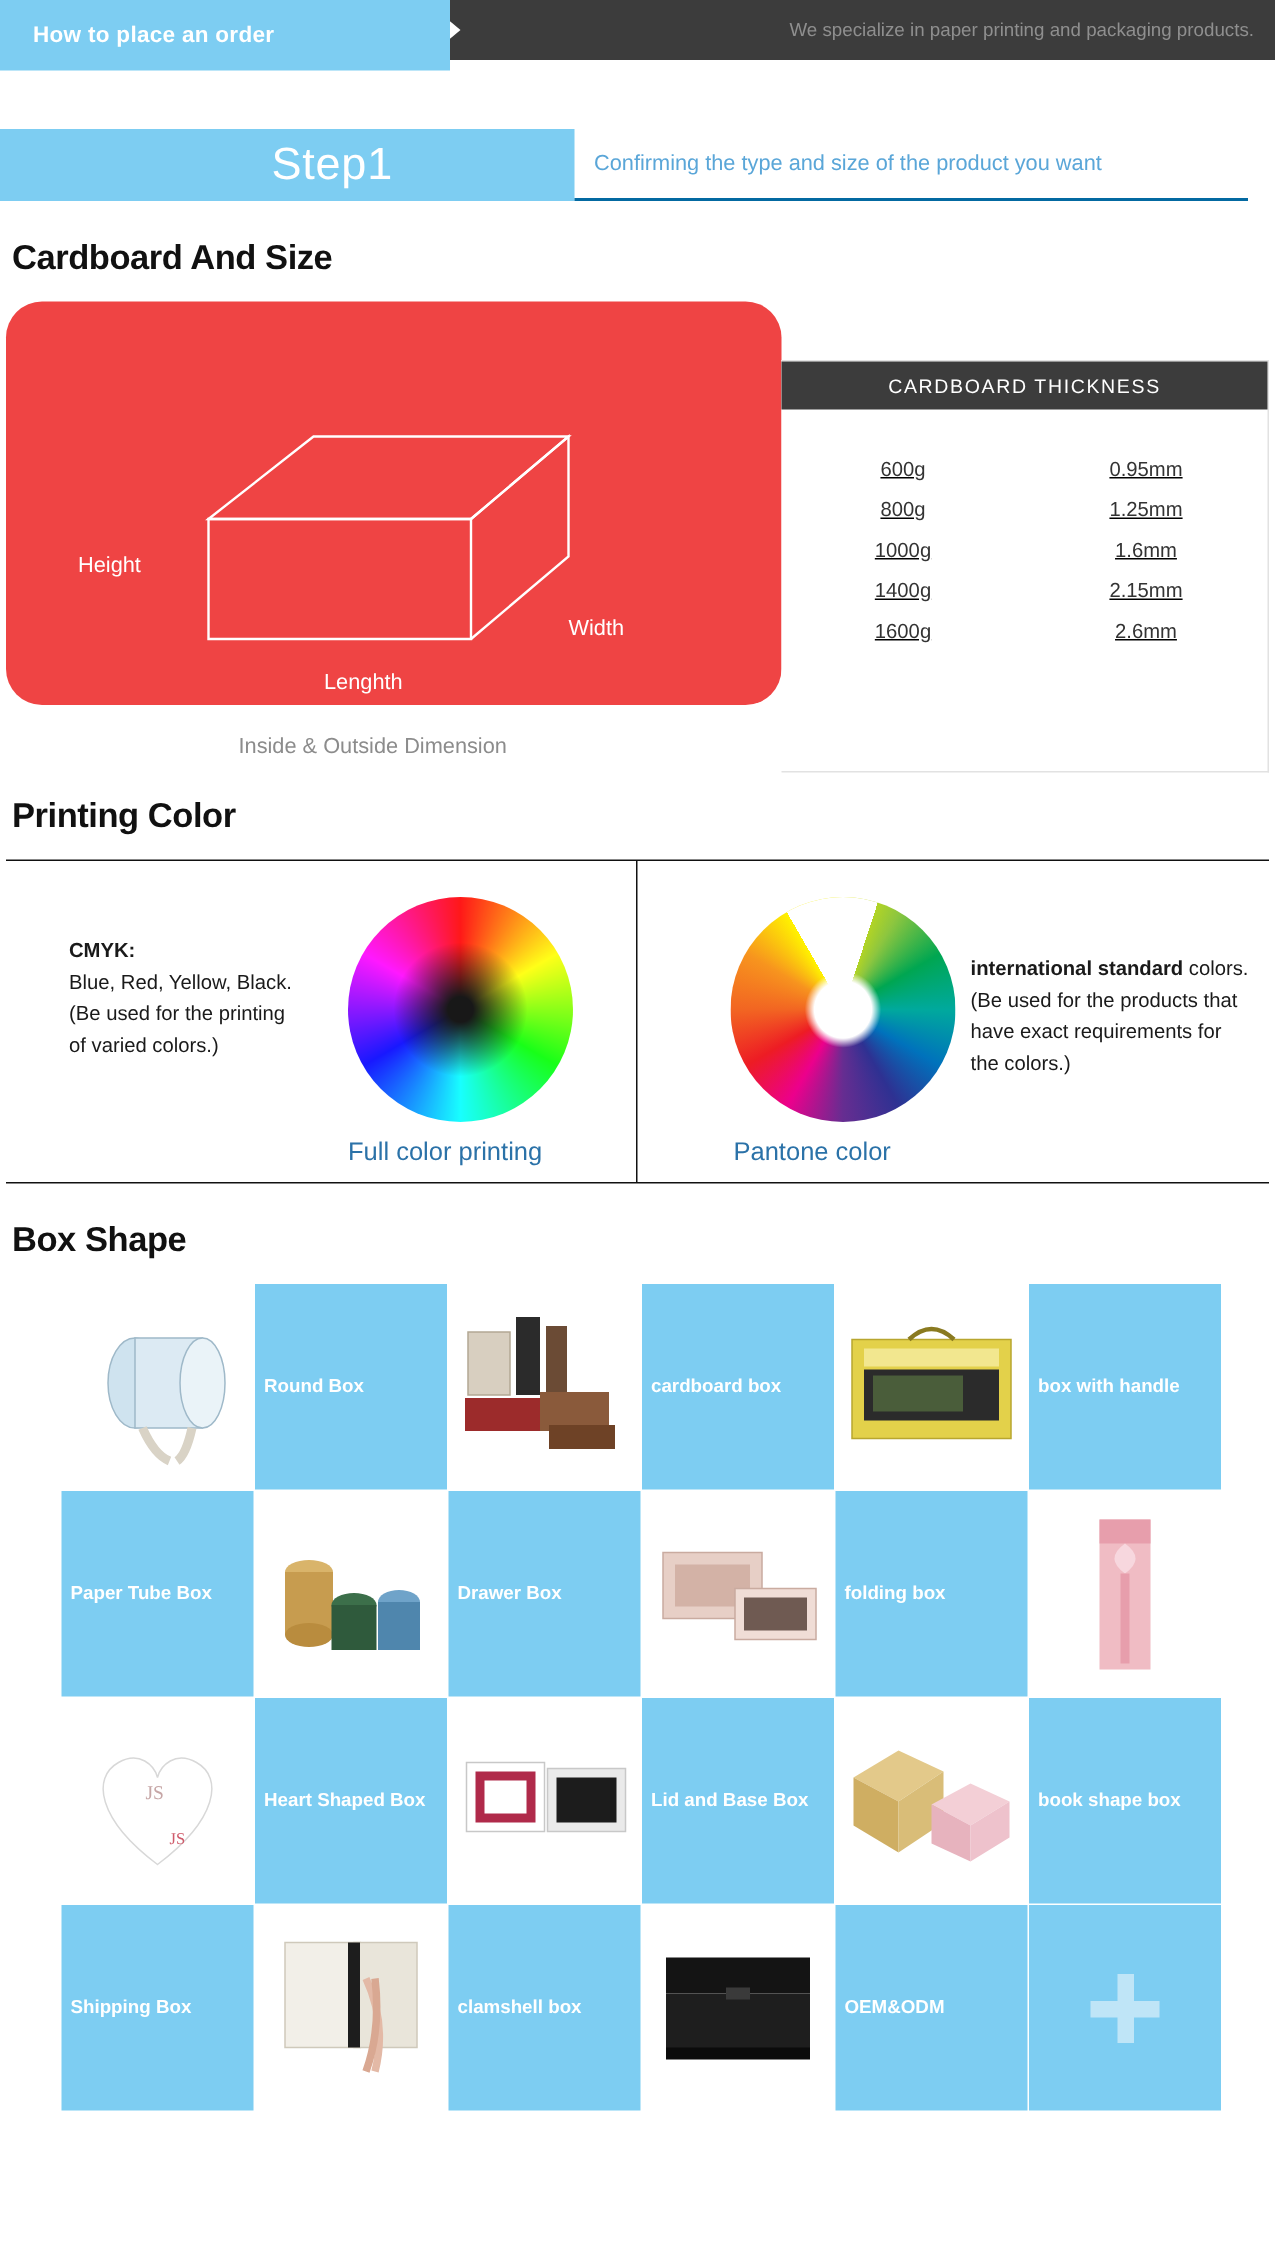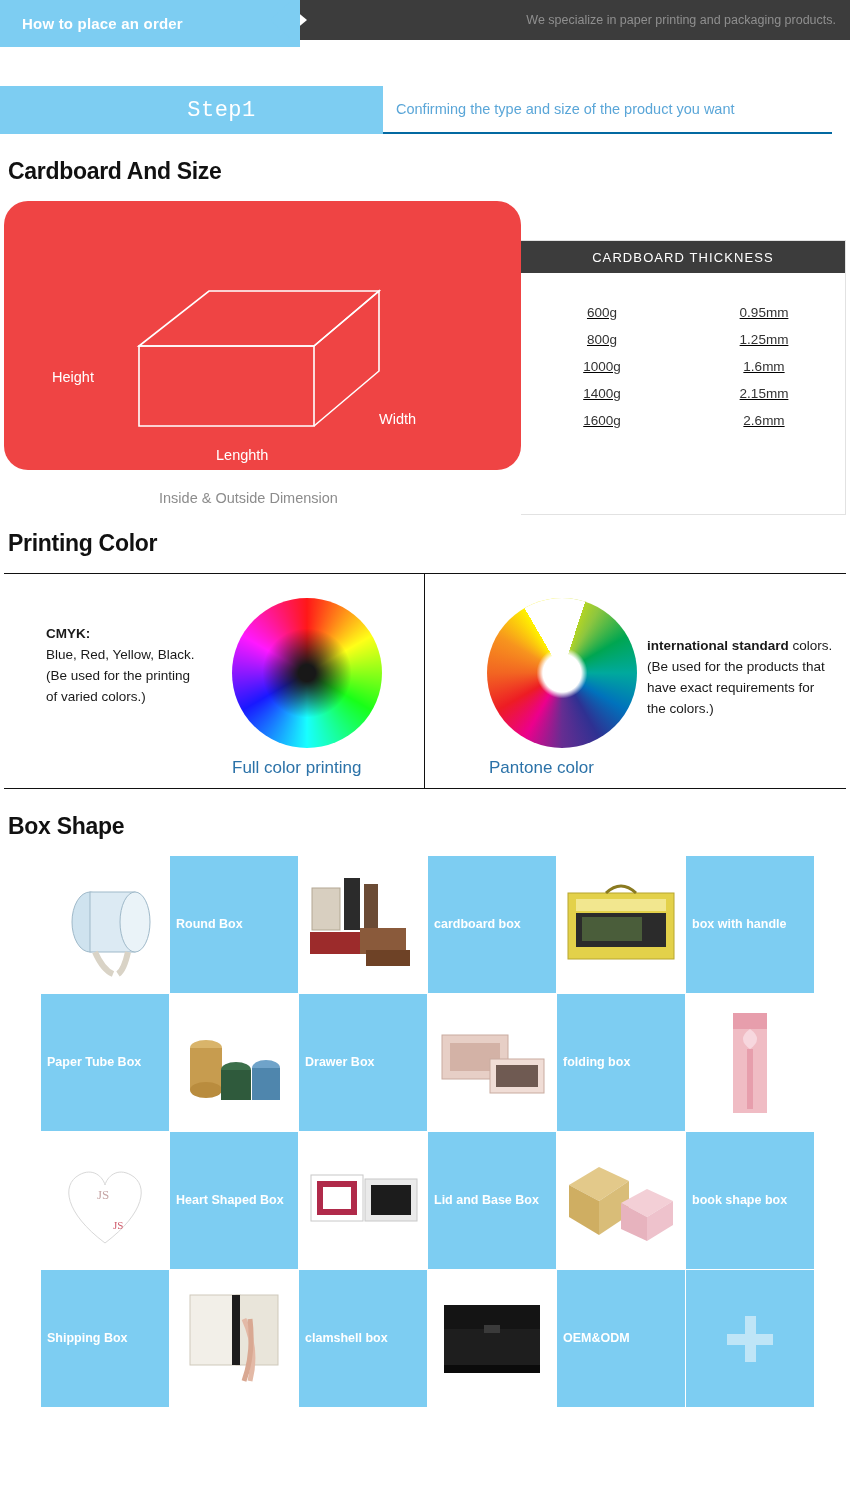--- a/index.html
+++ b/index.html
@@ -47,22 +47,22 @@
   }
 
   
   .stepbar { position: relative; margin-top: 46px; height: 48px; }
   .step-label {
     position: absolute; left: 0; top: 0; width: 383px; height: 48px;
     background: #7dcdf2;
     display: flex; align-items: center; justify-content: center;
   }
   .step-label span {
-    color: #ffffff; font-size: 22px; font-weight: 300;
-    letter-spacing: .5px; padding-left: 60px; font-family: Liberation Mono, monospace;
+    color: #ffffff; font-size: 30px; font-weight: 300;
+    letter-spacing: .5px; padding-left: 60px;
   }
   .step-text {
     position: absolute; left: 383px; top: 0; right: 18px; height: 48px;
     border-bottom: 2px solid #0369a1;
     display: flex; align-items: center;
   }
   .step-text span {
     color: #5aa6d8; font-size: 14.5px; padding-left: 13px;
   }
 

